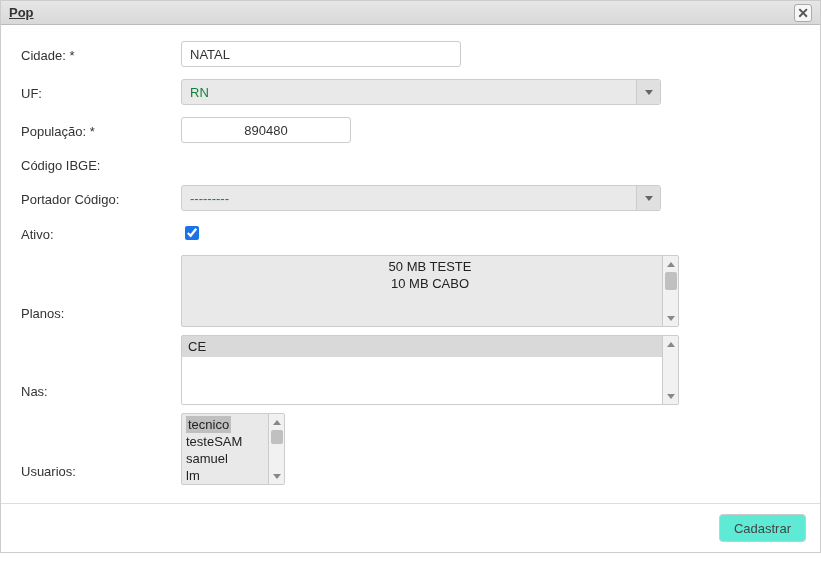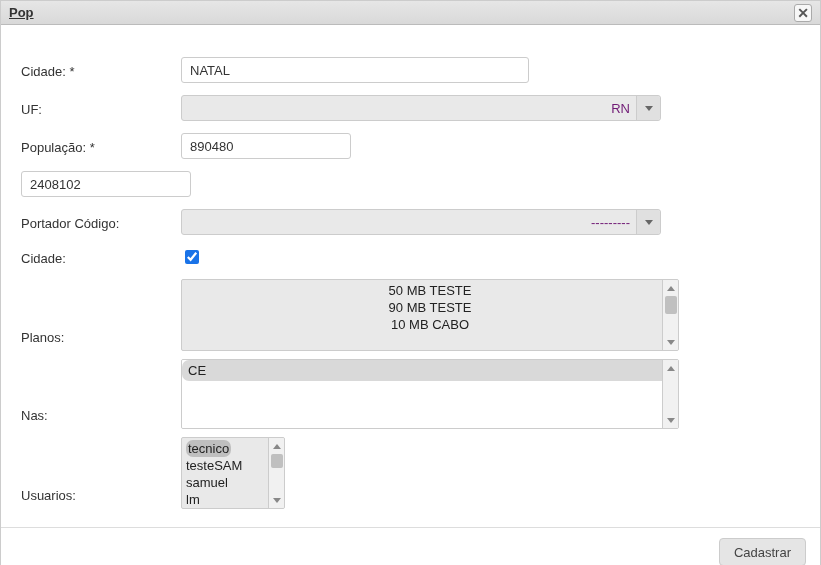--- a/index.html
+++ b/index.html
@@ -40,21 +40,21 @@
     display: flex;
     align-items: center;
     justify-content: center;
     cursor: pointer;
     font-weight: bold;
     font-size: 14px;
     line-height: 14px;
     color: #555;
   }
   .body {
-    padding: 32px 20px 10px 20px;
+    padding: 16px 20px 10px 20px;
   }
   .form-row {
     display: flex;
     align-items: center;
     margin-bottom: 12px;
   }
   .label-col {
     width: 160px;
     color: #333;
     padding-top: 3px;
@@ -64,38 +64,37 @@
   }
   input[type="text"] {
     height: 26px;
     border: 1px solid #ccc;
     border-radius: 3px;
     padding: 2px 8px;
     font-size: 13px;
     color: #333;
     outline: none;
   }
-  .input-wide { width: 348px; }
-  .input-med  { width: 170px; }
+  .input-wide { width: 280px; }
+  .input-med  { width: 170px; text-align: center; }
   .select-wrap {
     position: relative;
     display: inline-block;
   }
   .select-display {
     height: 26px;
     border: 1px solid #ccc;
     border-radius: 3px;
     background: #e9e9e9;
     padding: 0 30px 0 8px;
     display: flex;
     align-items: center;
     font-size: 13px;
-    color: #701a75;
+    color: #15803d;
     position: relative;
-    justify-content: flex-end;
   }
   .select-btn {
     position: absolute;
     right: 0;
     top: 0;
     width: 24px;
     height: 100%;
     border-left: 1px solid #ccc;
     background: #e0e0e0;
     display: flex;
@@ -131,21 +130,20 @@
   .listbox-inner {
     padding: 2px 4px;
     line-height: 17px;
     height: 100%;
     overflow: hidden;
   }
   .listbox .item.selected {
     background: #bfbfbf;
     display: inline-block;
     padding: 0 2px;
-    border-radius: 7px;
   }
   .listbox .item { display: block; }
   .scrollbar {
     position: absolute;
     right: 0; top: 0;
     width: 16px;
     height: 100%;
     border-left: 1px solid #ccc;
     background: #f1f1f1;
     display: flex;
@@ -188,21 +186,21 @@
     padding: 10px 14px;
     display: flex;
     justify-content: flex-end;
     gap: 8px;
   }
   .btn {
     height: 28px;
     padding: 0 14px;
     border: 1px solid #ccc;
     border-radius: 4px;
-    background: #e5e5e5;
+    background: #5eead4;
     color: #444;
     font-size: 13px;
     cursor: pointer;
   }
   .listbox-row {
     display: flex;
     align-items: flex-end;
     gap: 0;
   }
   .listbox-row .label-col {
@@ -246,53 +244,50 @@
     </div>
 
     <div class="form-row">
       <div class="label-col">População: *</div>
       <div class="field-col">
         <input type="text" class="input-med" value="890480" style="">
       </div>
     </div>
 
     <div class="form-row">
-      <div class="field-col">
-        <input type="text" class="input-med" value="2408102" style="">
-      </div>
+      <div class="label-col">Código IBGE:</div>
     </div>
 
     <div class="form-row">
       <div class="label-col">Portador Código:</div>
       <div class="field-col">
         <div class="select-wrap select-port">
           <div class="select-display">
             <span>---------</span>
             <div class="select-btn">
               <span class="caret-down"></span>
             </div>
           </div>
         </div>
       </div>
     </div>
 
     <div class="form-row">
-      <div class="label-col">Cidade:</div>
+      <div class="label-col">Ativo:</div>
       <div class="field-col">
         <input type="checkbox" class="checkbox" checked="" style="">
       </div>
     </div>
 
     <div class="form-row listbox-row">
       <div class="label-col">Planos:</div>
       <div class="field-col">
         <div class="listbox planos-box">
           <div class="listbox-inner">
             <span class="item">50 MB TESTE</span>
-            <span class="item">90 MB TESTE</span>
             <span class="item">10 MB CABO</span>
           </div>
           <div class="scrollbar">
             <div class="scroll-arrow">
                 <span class="caret-up"></span>
               </div>
             <div style="flex:1; width:100%; display:flex; flex-direction:column; align-items:center;">
               <div class="scroll-thumb"></div>
             </div>
             <div class="scroll-arrow">

